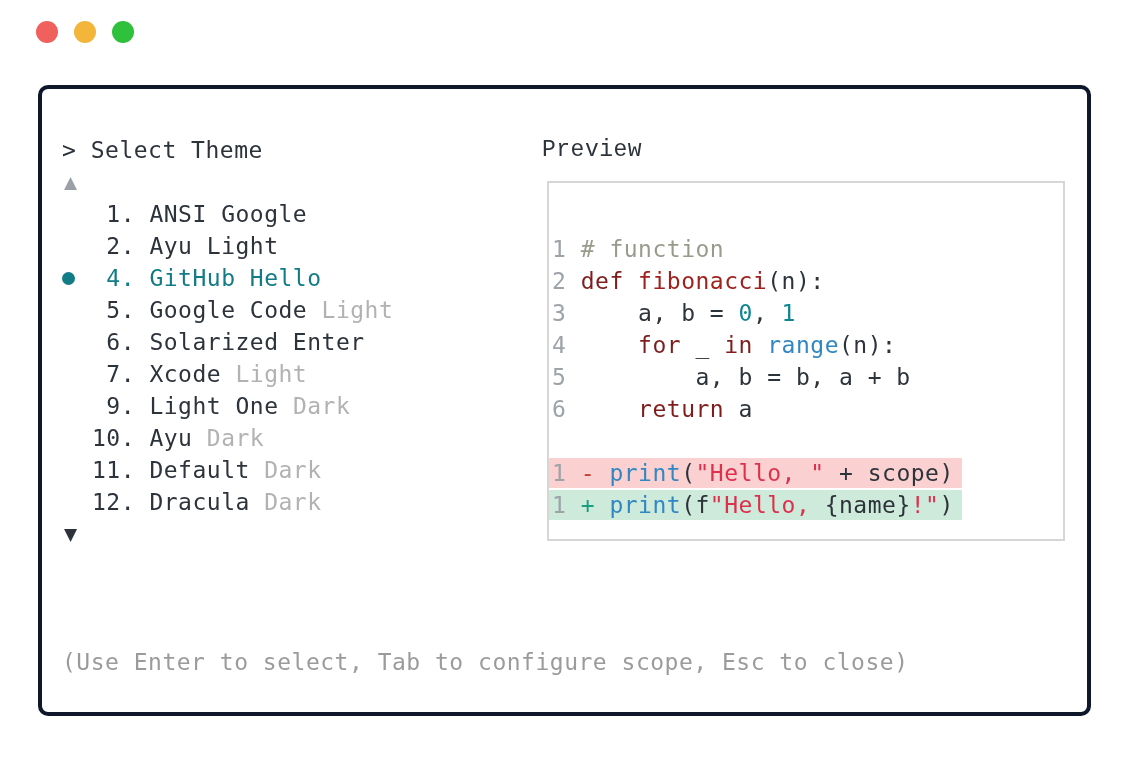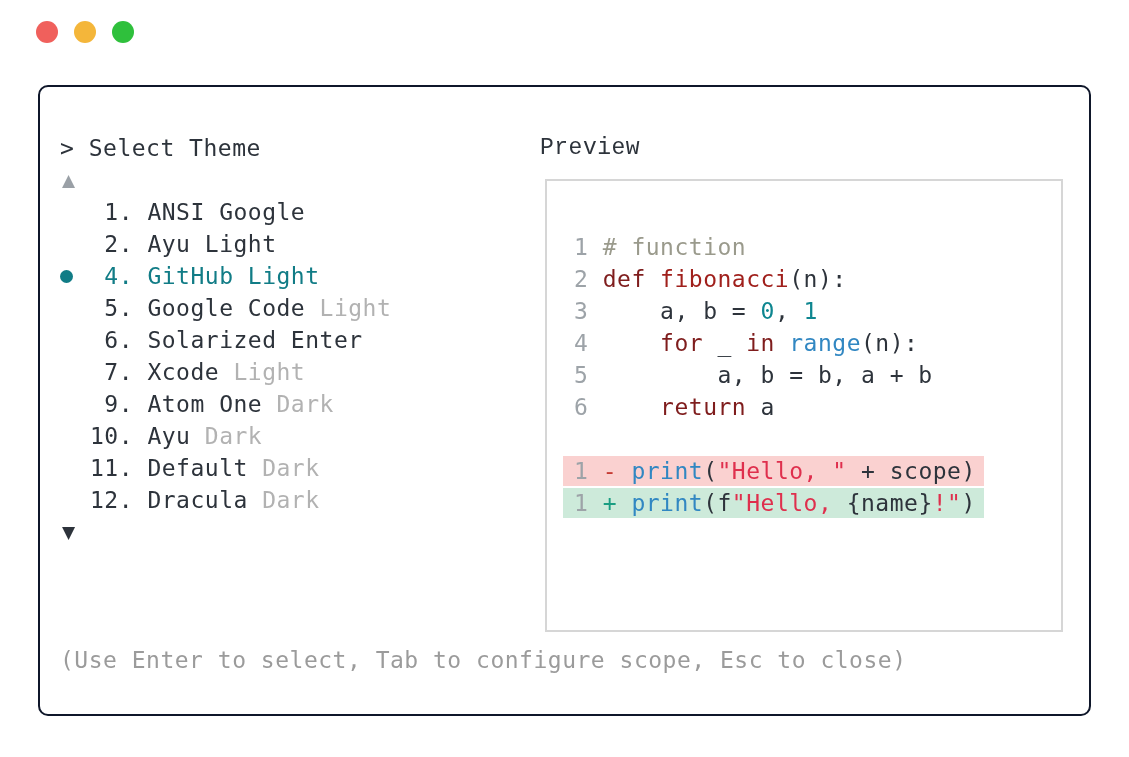--- a/index.html
+++ b/index.html
@@ -1,37 +1,37 @@
 <!DOCTYPE html>
 <html><head>
 <meta charset="utf-8">
 <style>
   html,body{margin:0;padding:0;background:#fff;}
   #stage{position:relative;width:1129px;height:757px;background:#ffffff;overflow:hidden;
          font-family:"DejaVu Sans Mono","Liberation Mono",monospace;font-size:23px;letter-spacing:0.5px;color:#2d333b;}
   .light{position:absolute;top:21px;width:22px;height:22px;border-radius:50%;}
   #light-close{left:36px;} #light-minimize{left:74px;} #light-zoom{left:112px;}
-  #window{position:absolute;left:38px;top:85px;width:1053px;height:631px;border:2px solid #0f172a;
+  #window{position:absolute;left:38px;top:85px;width:1053px;height:631px;border:4px solid #0f172a;
           border-radius:10px;background:#fff;box-sizing:border-box;}
   #left-col{position:absolute;left:20px;top:45px;}
   .row{height:32px;line-height:32px;white-space:pre;}
   #prompt-row{color:#2d333b;}
   .arrow{font-size:17px;font-family:"DejaVu Sans",sans-serif;}
   #scroll-up{color:#9aa0a6;padding-left:2px;}
   #scroll-down{color:#2d333b;padding-left:2px;}
   .trow{height:32px;line-height:32px;white-space:pre;cursor:default;}
   .dotzone{display:inline-block;width:30px;height:32px;position:relative;vertical-align:top;}
   .dot{position:absolute;left:0;top:10px;width:13px;height:13px;border-radius:50%;background:#117c86;}
   .t-main,.t-prefix{color:#2d333b;}
   .t-muted{color:#b2b2b2;}
   .trow.sel .t-main,.trow.sel .t-prefix{color:#117c86;}
   #help-text{position:absolute;left:20px;top:557px;height:32px;line-height:32px;color:#9b9b9b;white-space:pre;}
   #preview-label{position:absolute;left:500px;top:45px;height:32px;line-height:32px;color:#2d333b;font-family:Liberation Mono, monospace;}
-  #preview-box{position:absolute;left:505px;top:92px;width:518px;height:453px;border:2px solid #d6d6d6;
-               background:#fff;box-sizing:border-box;padding:50px 0 0 27px;overflow:hidden;}
+  #preview-box{position:absolute;left:505px;top:92px;width:518px;height:360px;border:2px solid #d6d6d6;
+               background:#fff;box-sizing:border-box;padding:50px 0 0 3px;overflow:hidden;}
   .cline{height:32px;line-height:32px;white-space:pre;}
   .cline .bg{display:inline-block;height:30px;line-height:30px;margin-top:1px;vertical-align:top;
              margin-left:-11px;padding:0 8px 0 11px;}
   .cline.removed .bg{background:#fad1d0;}
   .cline.added .bg{background:#cdeada;}
   .ln{color:#9da3a8;} .pl{color:#2d333b;} .kw{color:#7f1d1d;} .com{color:#9a9a8c;}
   .fn{color:#a0201c;} .num{color:#0e8690;} .bi{color:#3187c2;} .str{color:#df2f4d;}
   .minus{color:#c53b33;} .plus{color:#1a9e82;}
 </style>
 </head>
@@ -43,25 +43,25 @@
   <div class="light" id="light-zoom" style="background: rgb(47, 192, 60);"></div>
 
   <div id="window">
 
     <div id="left-col">
       <div class="row" id="prompt-row">&gt; Select Theme</div>
       <div class="row arrow" id="scroll-up">▲</div>
       <div id="theme-list">
           <div class="trow"><span class="dotzone"></span><span class="t-prefix"> 1. </span><span class="t-main">ANSI Google</span></div>
           <div class="trow"><span class="dotzone"></span><span class="t-prefix"> 2. </span><span class="t-main">Ayu Light</span></div>
-          <div class="trow sel"><span class="dotzone"><span class="dot"></span></span><span class="t-prefix"> 4. </span><span class="t-main">GitHub Light</span></div>
+          <div class="trow sel"><span class="dotzone"><span class="dot"></span></span><span class="t-prefix"> 4. </span><span class="t-main">GitHub Hello</span></div>
           <div class="trow"><span class="dotzone"></span><span class="t-prefix"> 5. </span><span class="t-main">Google Code </span><span class="t-muted">Light</span></div>
           <div class="trow"><span class="dotzone"></span><span class="t-prefix"> 6. </span><span class="t-main">Solarized Enter</span></div>
           <div class="trow"><span class="dotzone"></span><span class="t-prefix"> 7. </span><span class="t-main">Xcode </span><span class="t-muted">Light</span></div>
-          <div class="trow"><span class="dotzone"></span><span class="t-prefix"> 9. </span><span class="t-main">Atom One </span><span class="t-muted">Dark</span></div>
+          <div class="trow"><span class="dotzone"></span><span class="t-prefix"> 9. </span><span class="t-main">Light One </span><span class="t-muted">Dark</span></div>
           <div class="trow"><span class="dotzone"></span><span class="t-prefix">10. </span><span class="t-main">Ayu </span><span class="t-muted">Dark</span></div>
           <div class="trow"><span class="dotzone"></span><span class="t-prefix">11. </span><span class="t-main">Default </span><span class="t-muted">Dark</span></div>
           <div class="trow"><span class="dotzone"></span><span class="t-prefix">12. </span><span class="t-main">Dracula </span><span class="t-muted">Dark</span></div>
         </div>
       <div class="row arrow" id="scroll-down">▼</div>
     </div>
 
     <div id="preview-label">Preview</div>
     <div id="preview-box">
         <div class="cline code"><span class="ln">1 </span><span class="com"># function</span></div>

